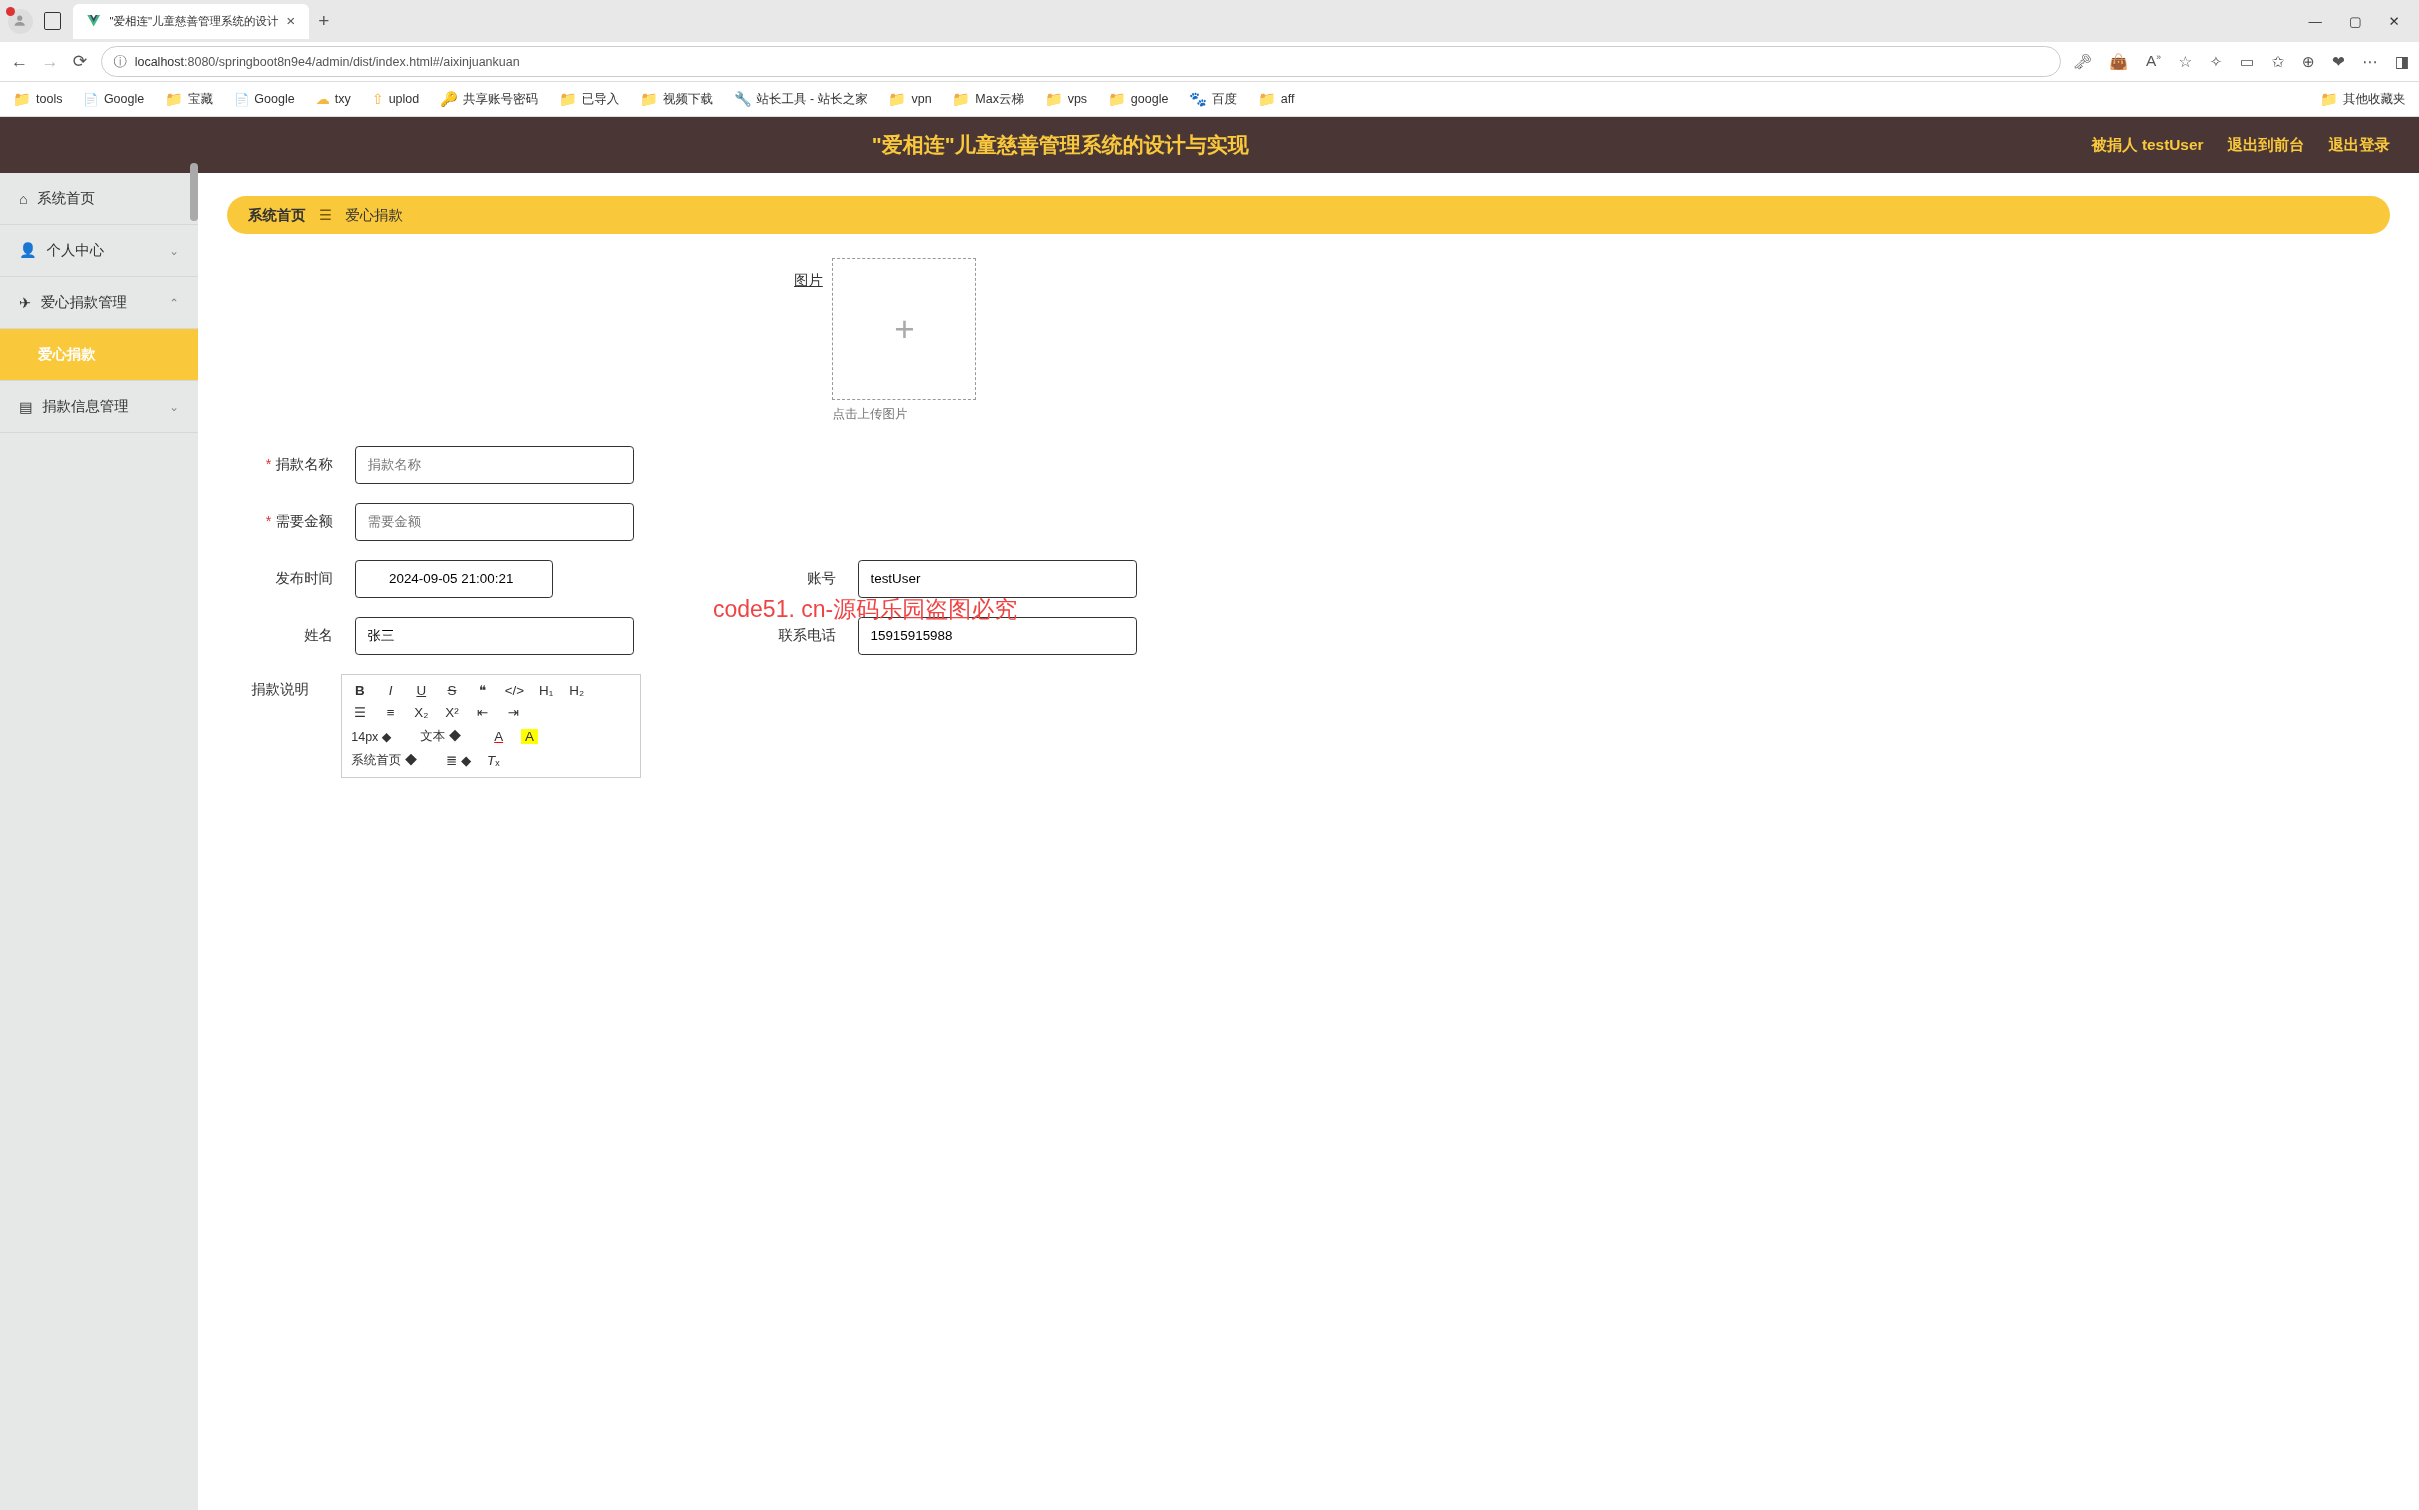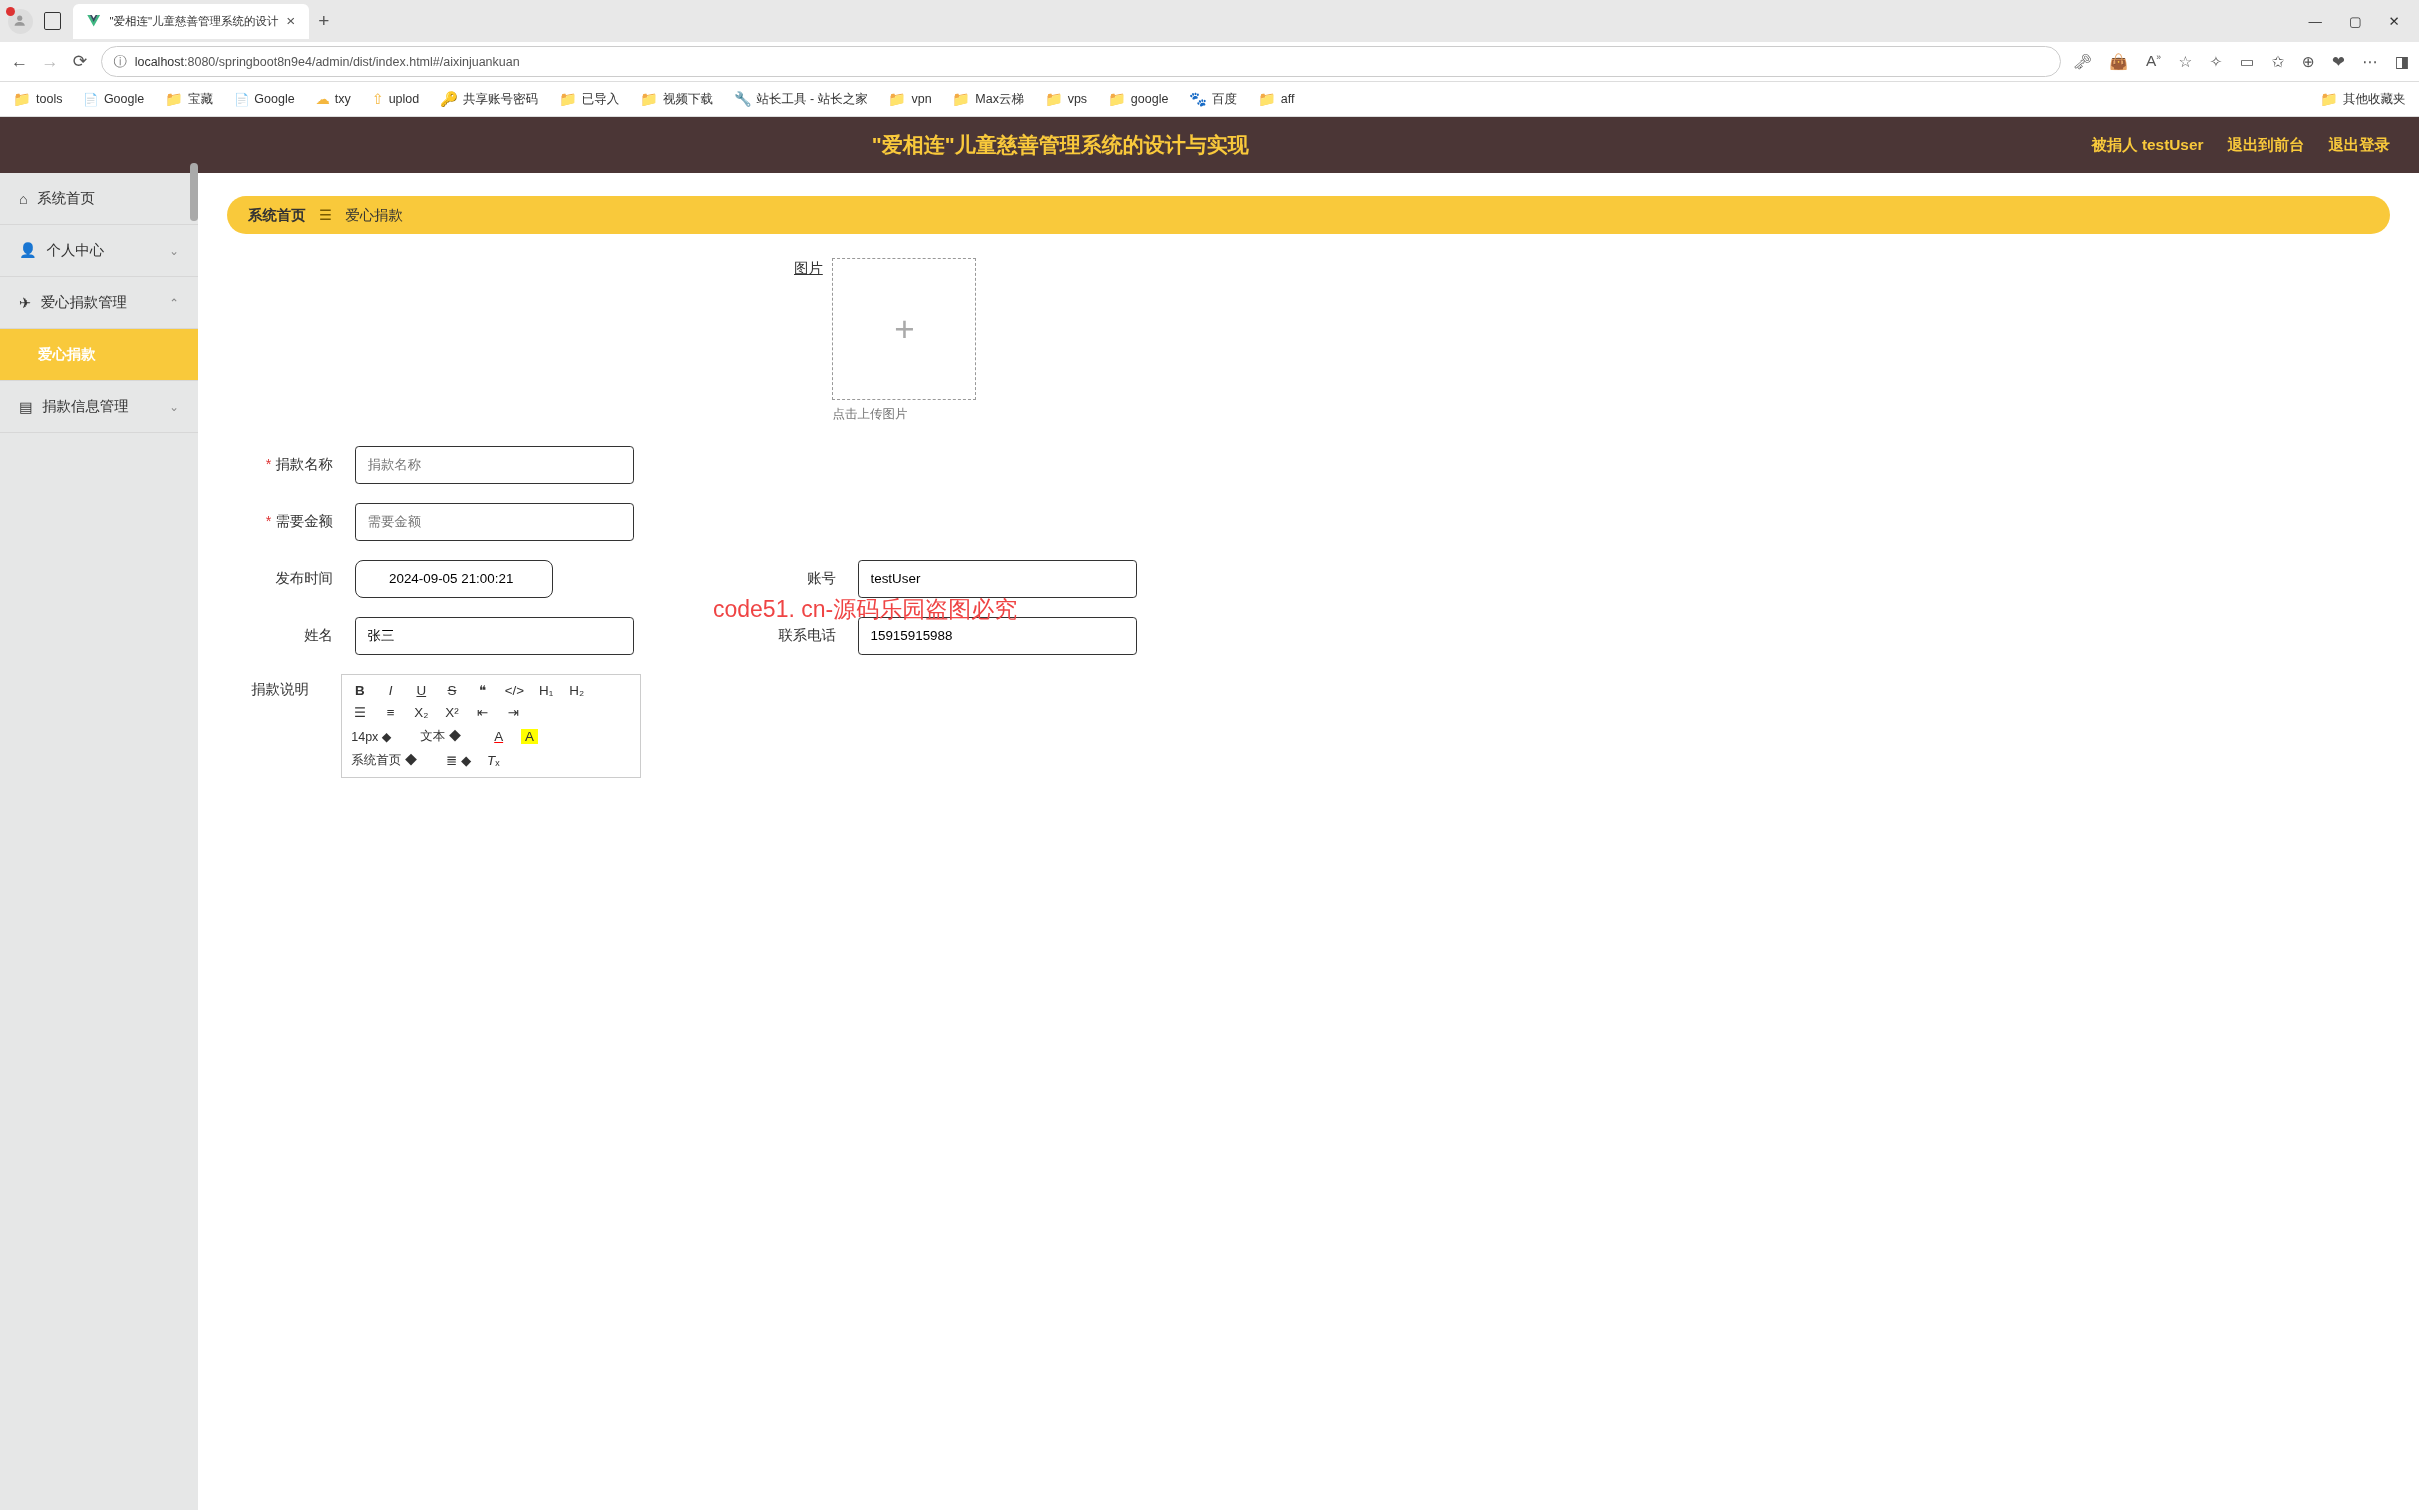--- a/index.html
+++ b/index.html
@@ -53,26 +53,26 @@
 .breadcrumb { background: #f9c93b; color: #333; border-radius: 19px; padding: 9.6px 21px; display: flex; align-items: center; gap: 13.4px; font-size: 14.4px; margin-bottom: 91px; }
 .breadcrumb .bc-home { font-weight: bold; }
 .breadcrumb .bc-sep { color: #7a5a00; }
 
 .form { position: relative; }
 .form-row { display: flex; align-items: flex-start; margin-bottom: 19px; gap: 96px; }
 .form-item { display: flex; align-items: center; gap: 22px; }
 .form-label { width: 106px; text-align: right; font-size: 14.4px; color: #333; }
 .required::before { content: "* "; color: #d33; }
 .form-input { width: 279px; height: 38px; border: 1px solid #333; border-radius: 3.8px; padding: 0 11.5px; font-size: 13.4px; background: #fff; }
-.form-input.date { width: 198px; padding-left: 33px; position: relative; border-radius: 8px; }
+.form-input.date { width: 198px; padding-left: 33px; position: relative; }
 .date-wrap { position: relative; }
 .date-wrap .clock { position: absolute; left: 9.6px; top: 50%; transform: translateY(-50%); color: #888; font-size: 15.4px; }
 
 .upload-section { display: flex; align-items: flex-start; gap: 9.6px; margin-left: 567px; margin-bottom: 23px; margin-top: -67px; }
-.upload-label { font-size: 14.4px; color: #333; margin-top: 1px; text-decoration: underline; }
+.upload-label { font-size: 14.4px; color: #333; margin-top: 13px; text-decoration: underline; }
 .upload-box { width: 144px; height: 142px; border: 1px dashed #999; display: flex; align-items: center; justify-content: center; cursor: pointer; }
 .upload-plus { font-size: 35px; color: #aaa; font-weight: 200; }
 .upload-hint { font-size: 12.5px; color: #777; margin-top: 5.8px; }
 
 .editor-label-row { display: flex; }
 .editor-toolbar { border: 1px solid #ccc; width: 300px; margin-left: 113px; padding: 3.8px 7.7px; }
 .editor-tool-row { display: flex; align-items: center; gap: 13.4px; padding: 3.8px 1.9px; font-size: 13.4px; color: #333; }
 .editor-tool-row .tool { cursor: pointer; min-width: 17.3px; text-align: center; }
 .editor-tool-row select, .editor-tool-row .sel { border: none; background: transparent; font-size: 12.5px; padding-right: 15.4px; }
 .watermark-red { position: absolute; top: 421px; left: 515px; color: #ef4444; font-size: 23px; font-weight: 500; pointer-events: none; }

